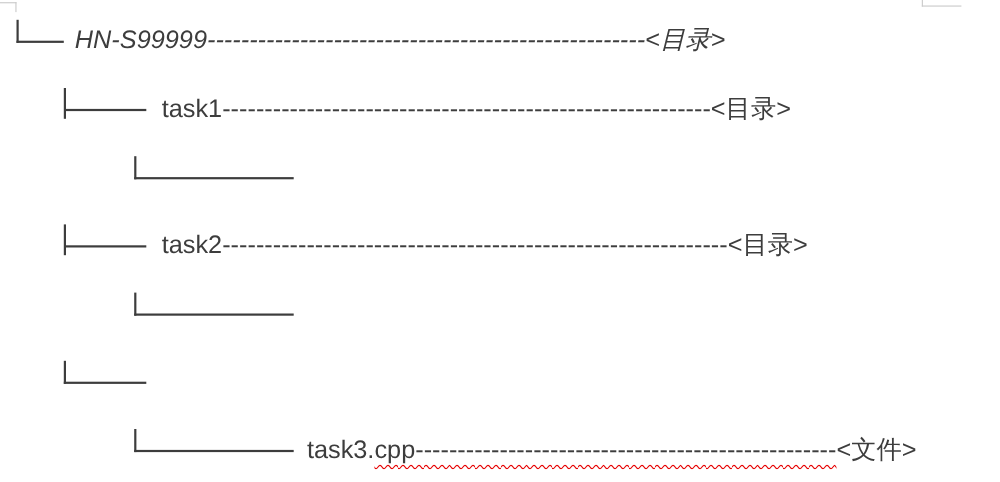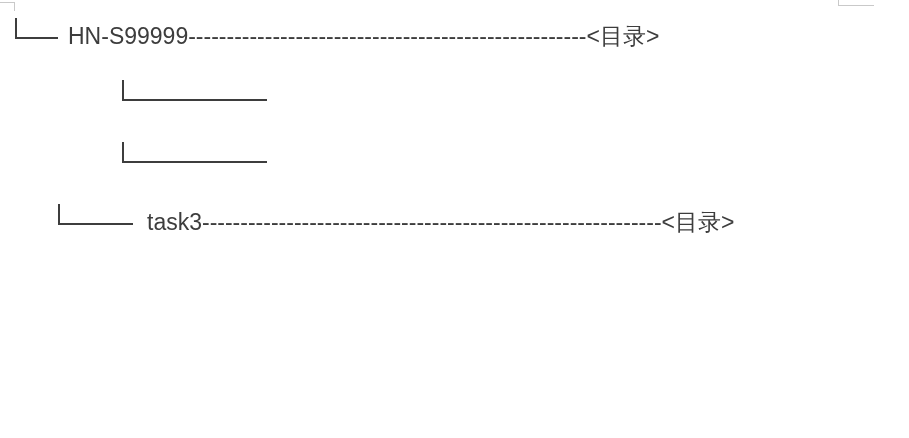--- a/index.html
+++ b/index.html
@@ -19,21 +19,21 @@
             border-bottom:2px solid var(--fg,#3d3d3d); }
   .tee { top:13px; height:28px; border-left:2px solid var(--fg,#3d3d3d); }
   .tee::after { content:""; position:absolute; left:0; width:100%; top:19px;
                 height:0; border-top:2px solid var(--fg,#3d3d3d); }
   .g0 { left:15px;  width:43px; }
   .g1 { left:58px;  width:75px; }
   .g2 { left:122px; width:145px; }
 
   
   .text { position:absolute; top:0; line-height:62px; }
-  .t0 { left:68px; }
+  .t0 { left:68px;font-style:italic; }
   .t1 { left:147px; }
   .t2 { left:279px; }
 
   
   .miss {
     text-decoration-line:underline;
     text-decoration-style:wavy;
     text-decoration-color:var(--squiggle,#e60000);
     text-decoration-thickness:1px;
     text-underline-offset:6px;
@@ -56,30 +56,41 @@
   <div class="mark mark-tl"></div>
   <div class="mark mark-tr"></div>
 
   <div class="tree">
 
     <div class="row">
       <span class="glyph corner g0"></span>
       <span class="text t0"><span>HN-S99999</span><span class="miss"></span><span>----------------------------------------------------</span><span>&lt;目录&gt;</span></span>
     </div>
 
+    <div class="row">
+      <span class="glyph tee g1"></span>
+      <span class="text t1"><span>task1</span><span class="miss"></span><span>----------------------------------------------------------</span><span>&lt;目录&gt;</span></span>
+    </div>
 
     <div class="row">
       <span class="glyph corner g2"></span>
     </div>
 
+    <div class="row">
+      <span class="glyph tee g1"></span>
+      <span class="text t1"><span>task2</span><span class="miss"></span><span>------------------------------------------------------------</span><span>&lt;目录&gt;</span></span>
+    </div>
 
     <div class="row">
       <span class="glyph corner g2"></span>
     </div>
 
     <div class="row">
       <span class="glyph corner g1"></span>
-      <span class="text t1"><span>task3</span><span class="miss"></span><span>------------------------------------------------------------</span><span>&lt;目录&gt;</span></span>
     </div>
 
+    <div class="row">
+      <span class="glyph corner g2"></span>
+      <span class="text t2"><span>task3.</span><span class="miss">cpp--------------------------------------------------</span><span></span><span>&lt;文件&gt;</span></span>
+    </div>
 
   </div>
 </div>
 
 </body></html>

